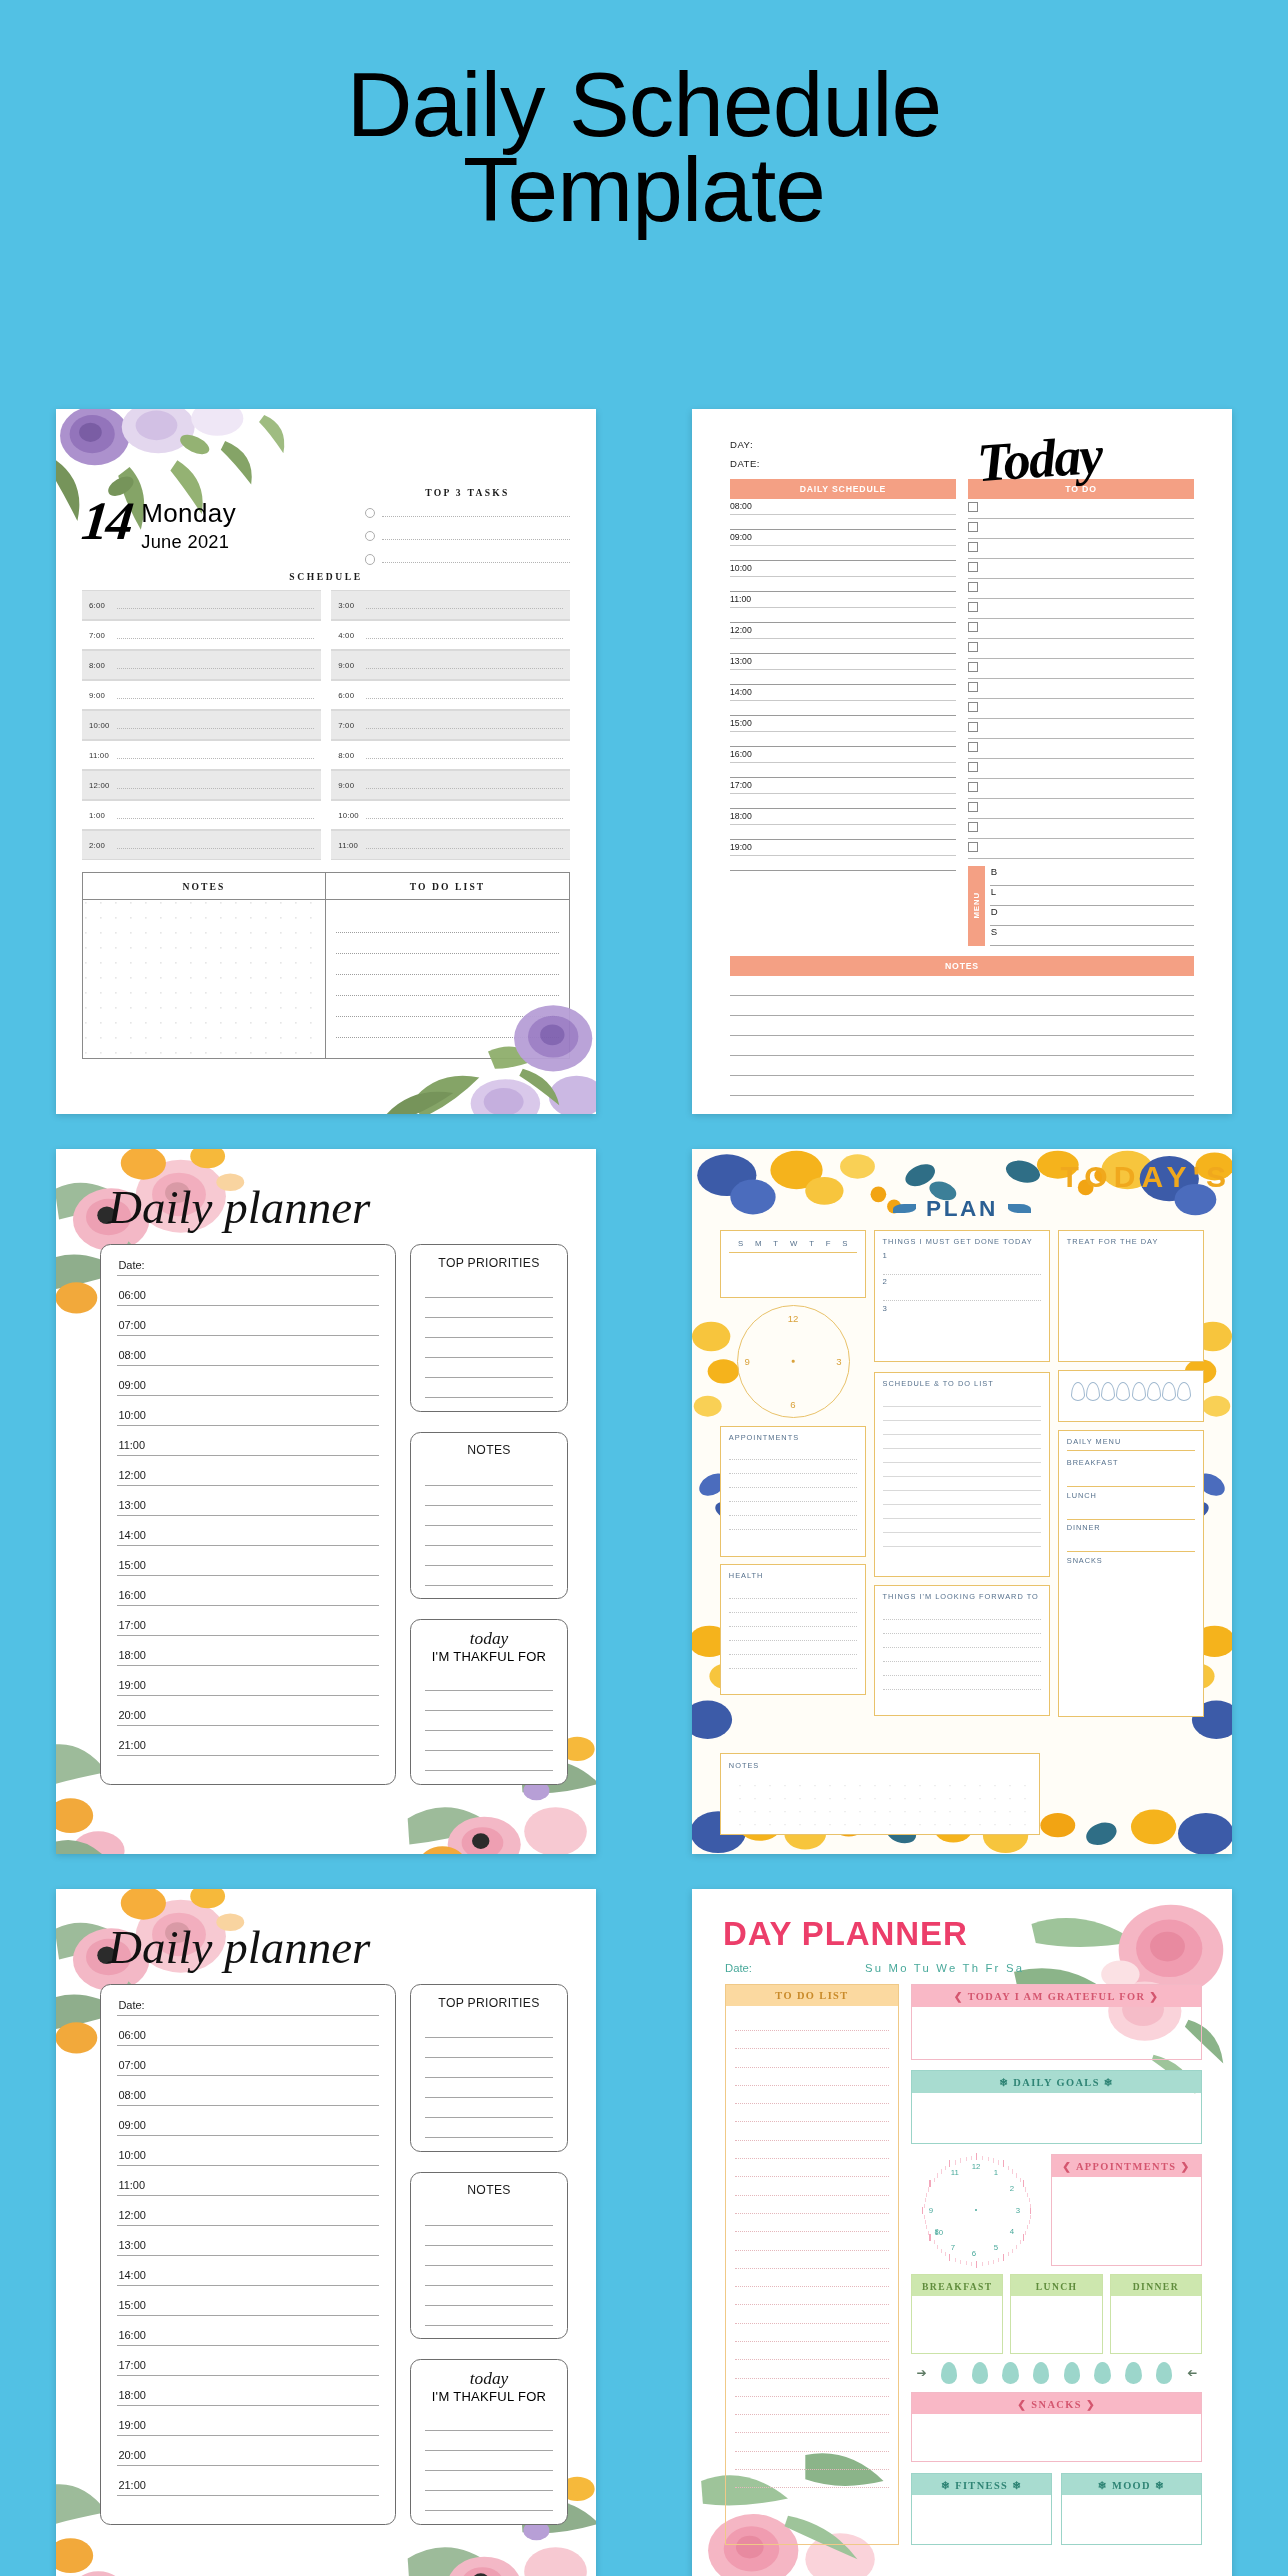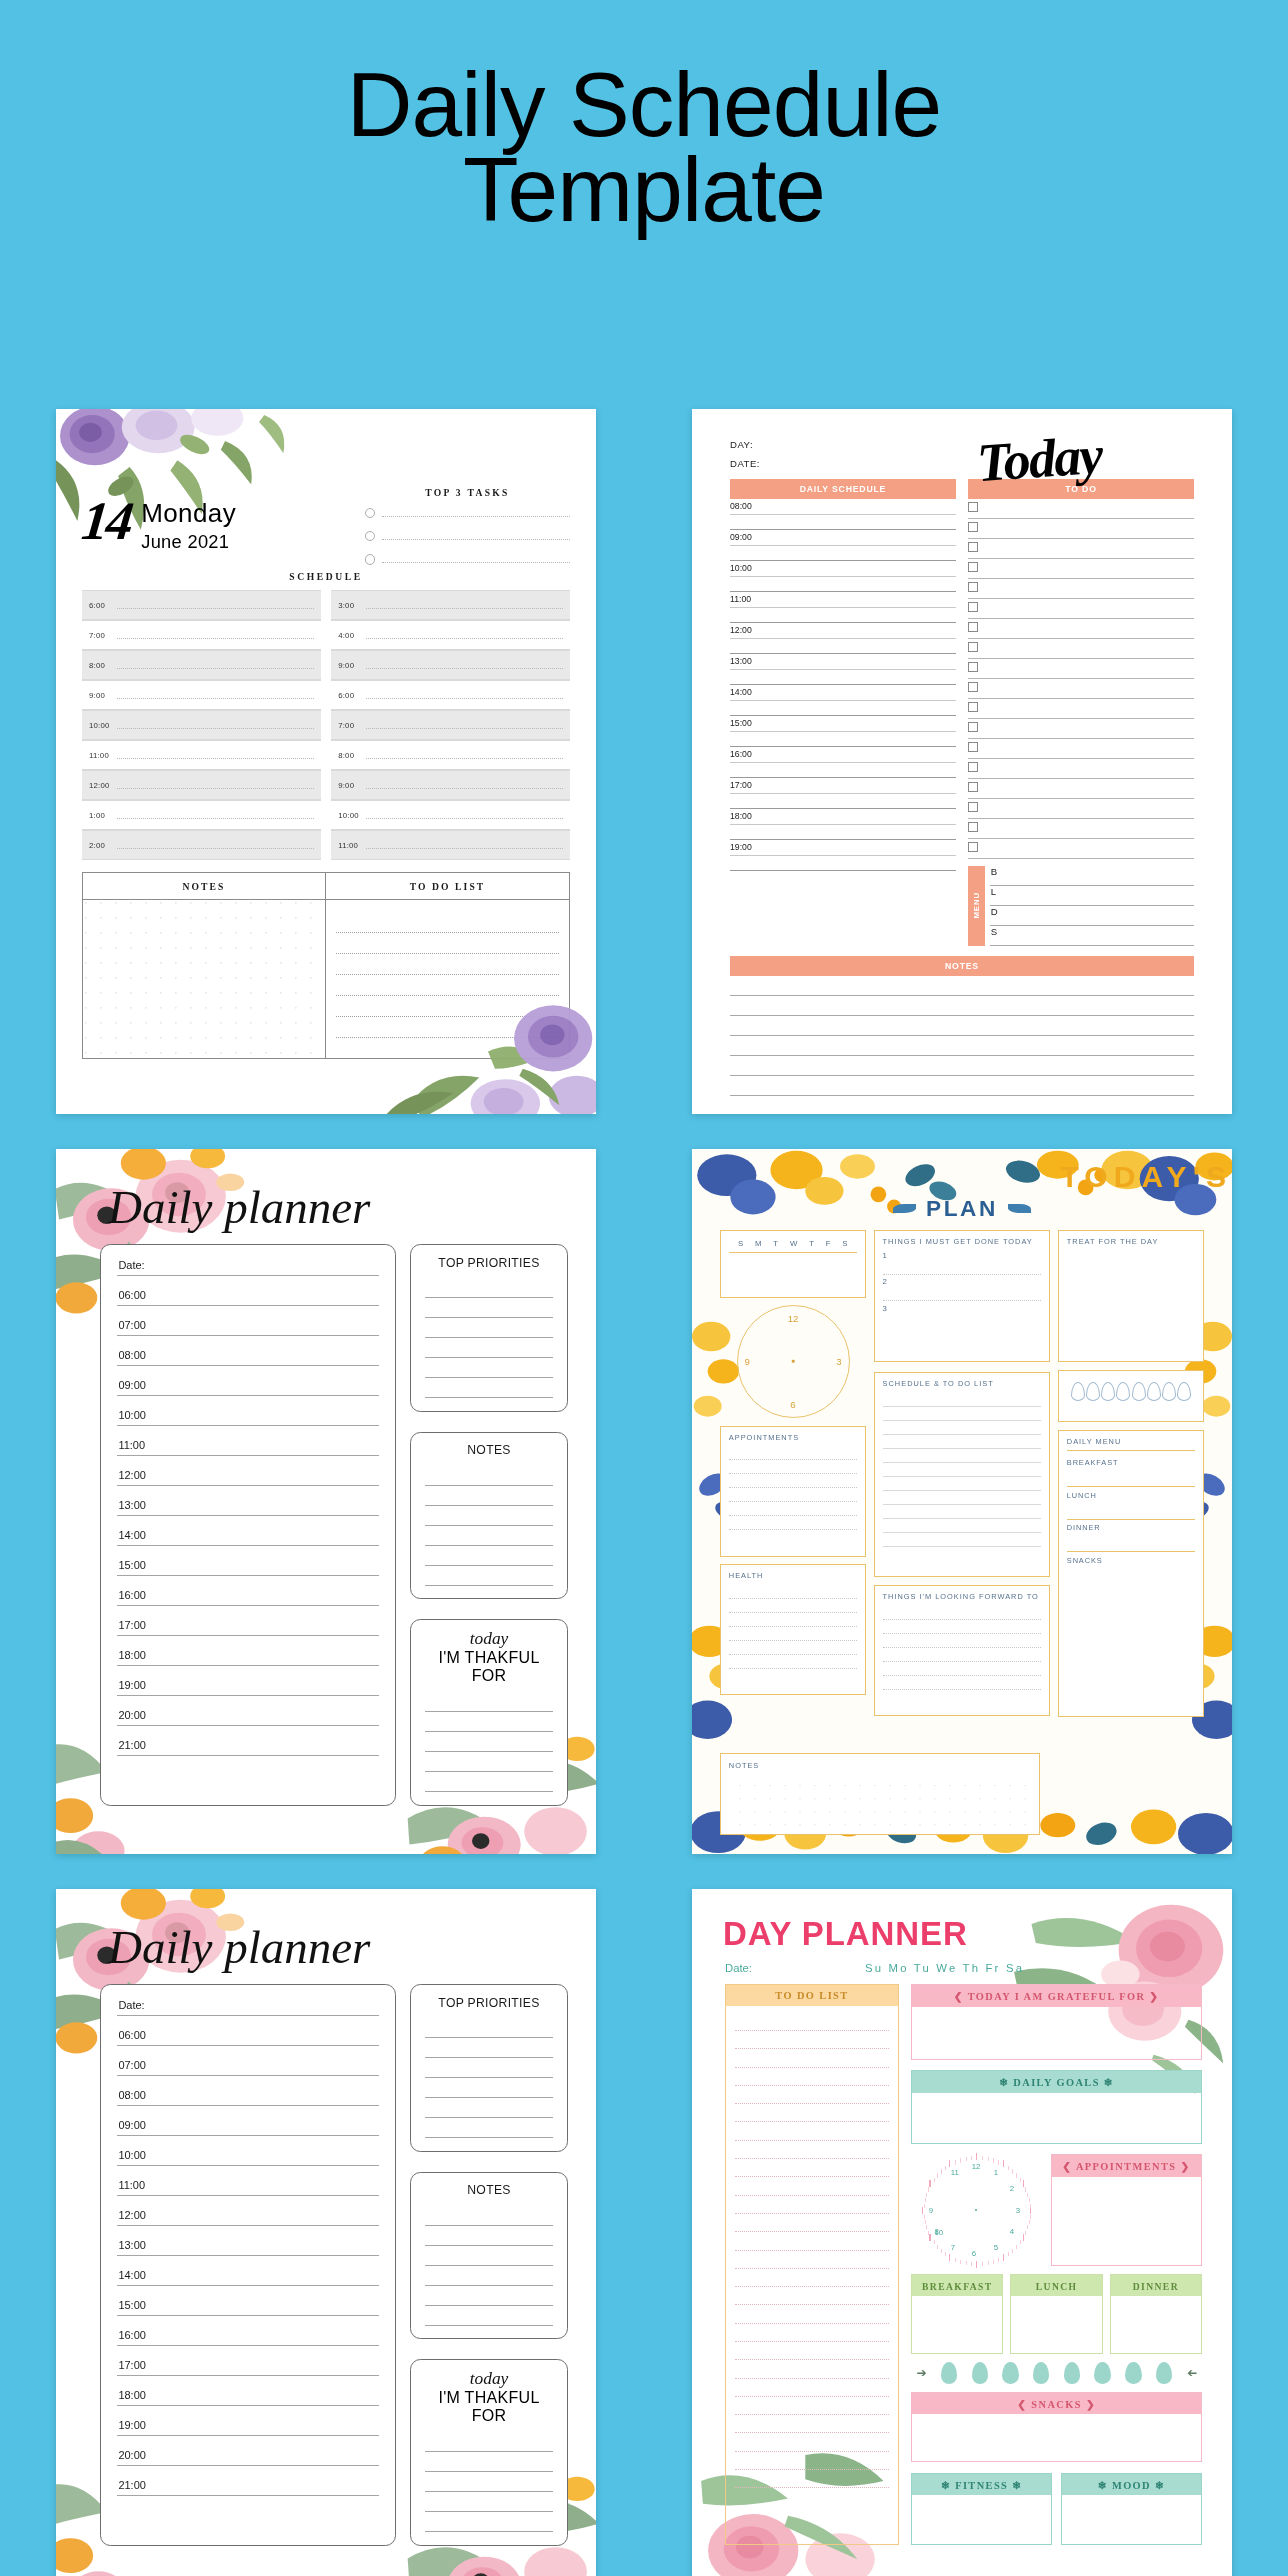--- a/index.html
+++ b/index.html
@@ -170,21 +170,21 @@
   .dp .hours .hrow .lbl { font-size: 11px; color: #1a1a1a; position: absolute; top: 1.7px; left: 1.7px; }
   .dp .hours .hrow .ul { position: absolute; left: 0; right: 0; top: 17.4px; border-top: 0.9px solid #a5a5a5; }
   .dp .rcol { display: flex; flex-direction: column; gap: 20px; }
   .dp .rpanel { border: 0.9px solid #6d6d6d; border-radius: 10.4px; background: #fff; padding: 10.4px 14px 12.2px; }
   .dp .rpanel h4 { text-align: center; font-size: 12.2px; font-weight: 400; letter-spacing: 0.3px; color: #1a1a1a; margin-bottom: 8.7px; }
   .dp .rpanel .rl { height: 20px; border-bottom: 0.9px solid #a5a5a5; }
   .dp .thank-script {
     text-align: center; font-family: "Liberation Serif", serif;
     font-style: italic; font-size: 17.4px; line-height: 1; color: #111;
   }
-  .dp .thank-sub { text-align: center; font-size: 16px; letter-spacing: 0.3px; margin: 1.7px 0 7px; }
+  .dp .thank-sub { text-align: center; font-size: 13px; letter-spacing: 0.3px; margin: 1.7px 0 7px; }
 
   
   .c4 { background: #fffdf7; }
   .c4 .fl { position: absolute; pointer-events: none; }
   .c4 .head { position: relative; z-index: 3; text-align: right; padding-top: 11px; }
   .c4 .t1 { color: #f0a81d; font-size: 30px; font-weight: bold; letter-spacing: 6.1px; }
   .c4 .t2row { display: flex; align-items: center; justify-content: center; gap: 10.4px; margin-top: 1.7px;}
   .c4 .t2 { color: #2b5f93; font-size: 22.6px; font-weight: bold; letter-spacing: 2.6px; }
   .c4 .leaf { width: 22.6px; height: 9.6px; background: #3f7fb0; border-radius: 50% 0 50% 0; }
   .c4 .leaf.r { border-radius: 0 50% 0 50%; }

